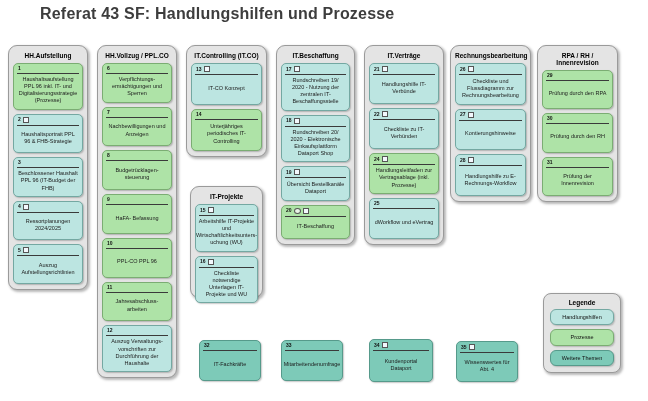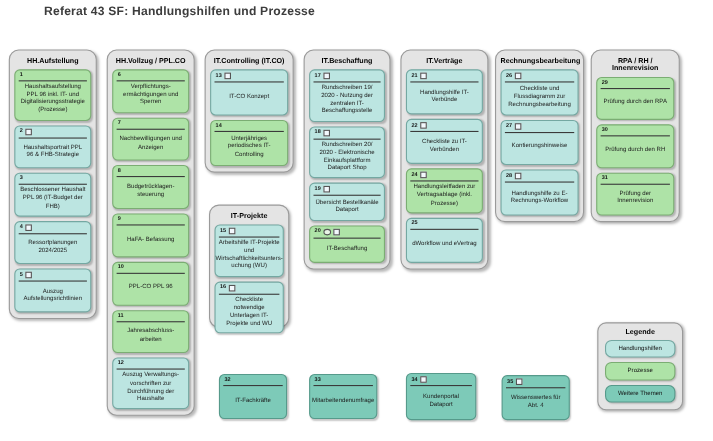--- a/index.html
+++ b/index.html
@@ -1,21 +1,21 @@
 <!DOCTYPE html>
 <html><head>
 <meta charset="utf-8">
 <style>
   html,body{margin:0;padding:0;}
   body{
     width:648px;height:401px;position:relative;background:#ffffff;
     font-family:"Liberation Sans", sans-serif;overflow:hidden;
   }
   .page-title{
-    position:absolute;left:8px;top:5px;font-size:11px;font-weight:bold;color:#3d3d3d;
+    position:absolute;left:8px;top:5px;font-size:16px;font-weight:bold;color:#3d3d3d;
     letter-spacing:.2px;
     padding-left:32px;
   }
   .column{
     position:absolute;background:#e4e4e4;border:1px solid #9a9a9a;border-radius:9px;
     box-shadow:1.5px 1.5px 2.5px rgba(0,0,0,.28);
     display:flex;flex-direction:column;box-sizing:border-box;padding:3px 4px 5px 4px;
   }
   .column-header{
     text-align:center;font-size:6.5px;font-weight:bold;color:#000;padding:3px 0 4px 0;flex:0 0 auto;

